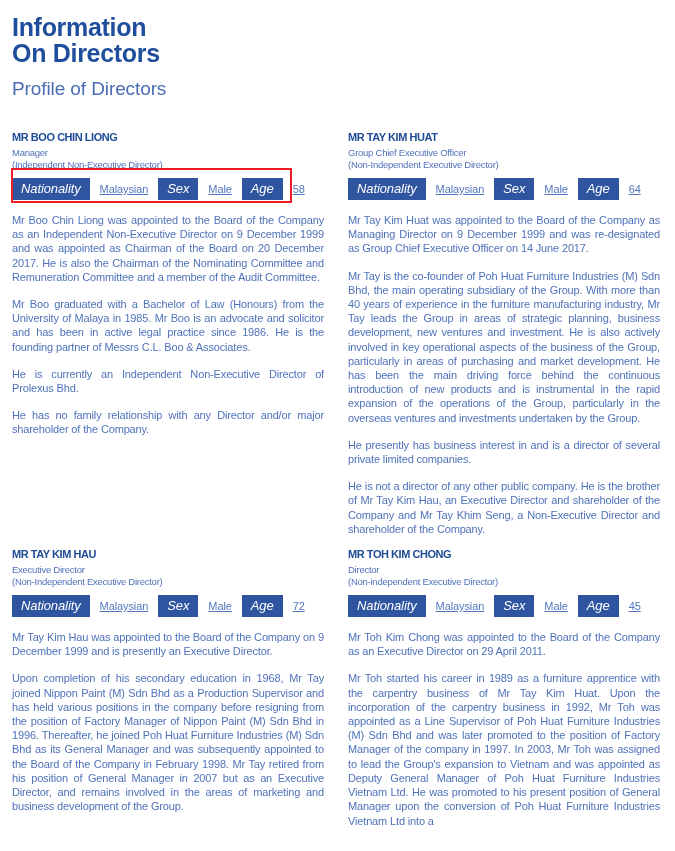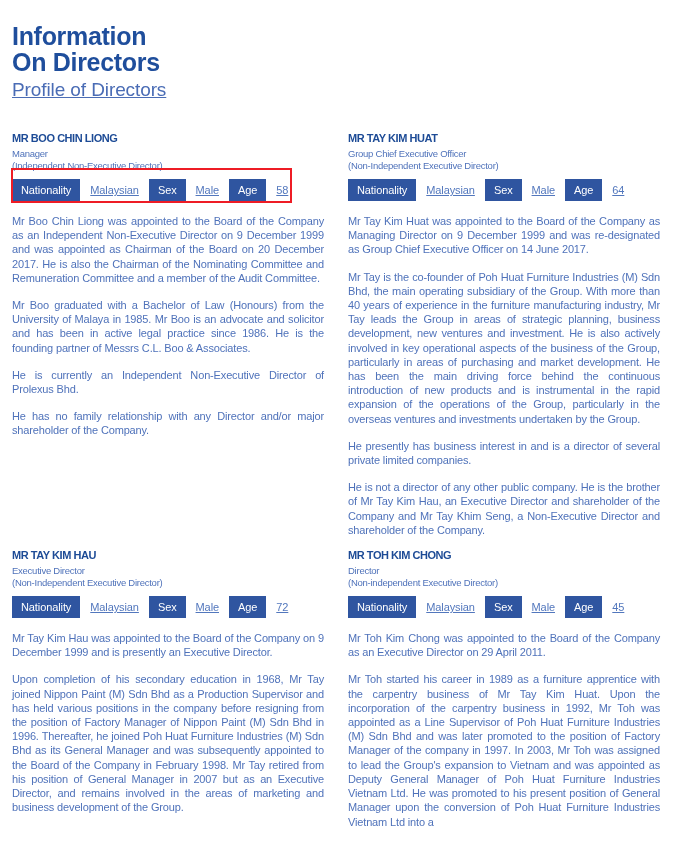--- a/index.html
+++ b/index.html
@@ -12,44 +12,43 @@
     height: 851px;
     overflow: hidden;
     font-family: "Liberation Sans", sans-serif;
     -webkit-font-smoothing: antialiased;
   }
   .page {
     position: relative;
     width: 675px;
     height: 851px;
     box-sizing: border-box;
-    padding: 17px 12px;
+    padding: 8px 12px;
   }
 
   
   .masthead {
     padding-top: 6px;
   }
   .masthead h1 {
     margin: 0;
     color: #1f4e9c;
     font-size: 25px;
     font-weight: bold;
     line-height: 26px;
     letter-spacing: -0.3px;
   }
   .masthead h1 .line { display: block; }
   .masthead h2 {
-    margin: 4px 0 0 0;
+    margin: 12px 0 0 0;
     color: #4a6cb5;
     font-size: 19px;
     font-weight: normal;
     line-height: 22px;
     letter-spacing: -0.1px;
-    text-decoration: underline;
   }
 
   
   .profiles {
     position: relative;
     margin-top: 31px;
   }
   .prow {
     display: flex;
     column-gap: 24px;
@@ -80,25 +79,26 @@
   
   .attrs {
     display: flex;
     align-items: stretch;
     margin-top: 8px;
     height: 22px;
   }
   .attr-label {
     background: #2f55a0;
     color: #ffffff;
-    font-size: 11px;
+    font-size: 13px;
     line-height: 22px;
     padding: 0 9px;
     letter-spacing: -0.1px;
     white-space: nowrap;
+    font-style: italic;
   }
   .attr-value {
     color: #5277bd;
     font-size: 11px;
     line-height: 22px;
     padding: 0 10px;
     letter-spacing: -0.1px;
     white-space: nowrap;
     text-decoration: underline;
   }

